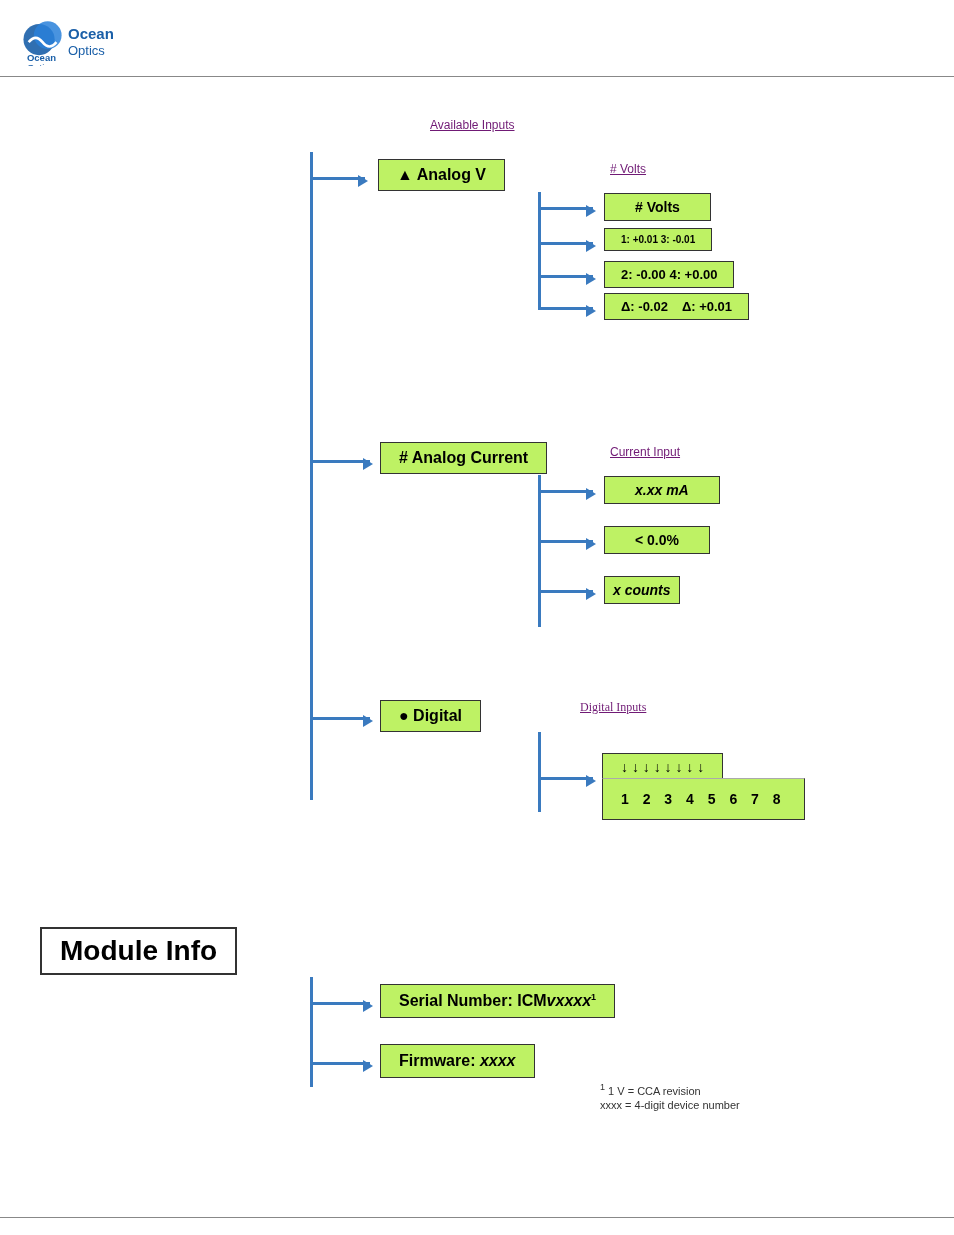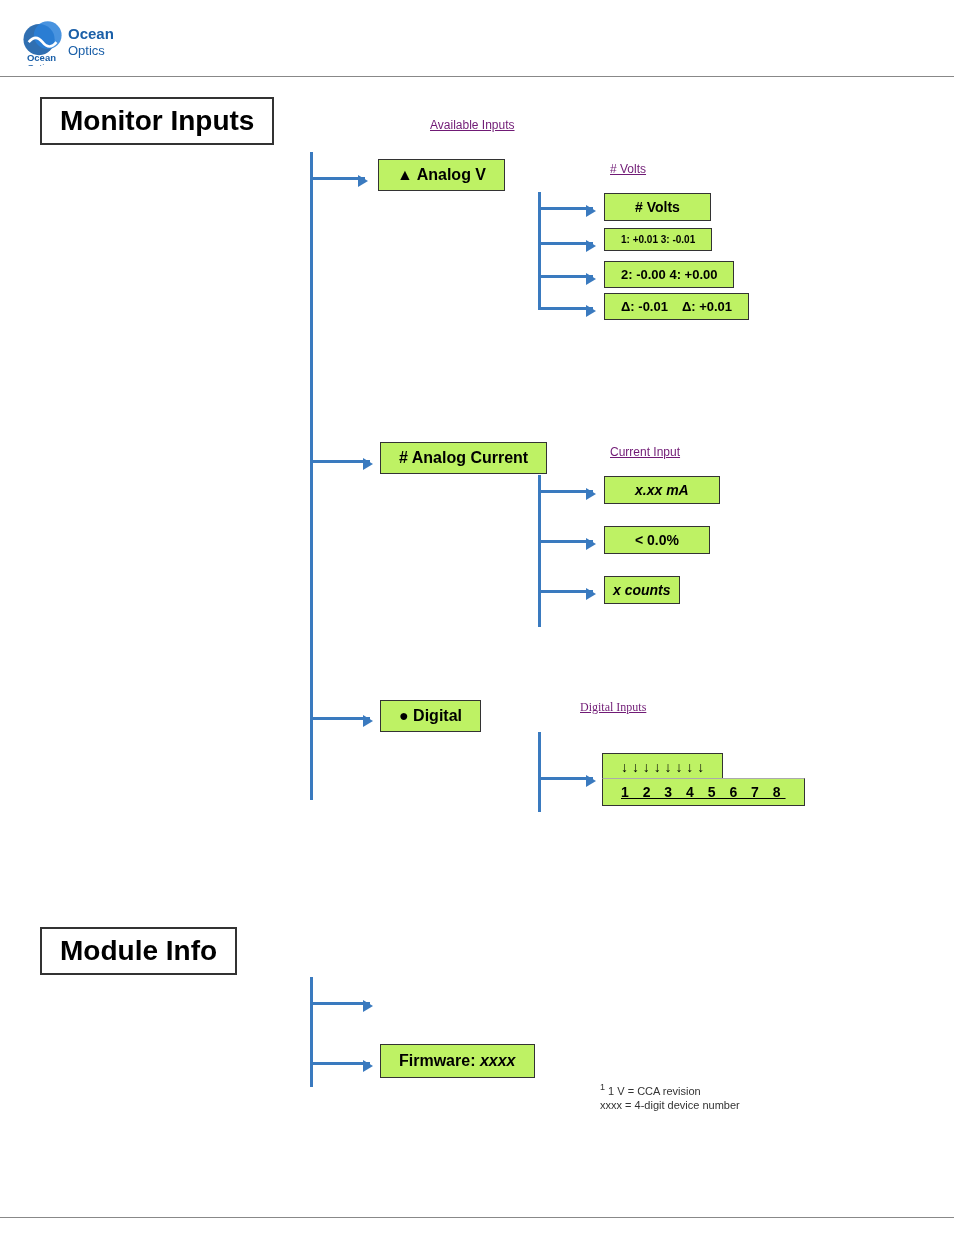--- a/index.html
+++ b/index.html
@@ -119,23 +119,20 @@
       <span style="font-size:13px;color:#1a5fa8;line-height:1.2;">Optics</span>
     </div>
   </div>
 </div>
 
 <div class="main-content">
 
   <div class="section">
     <div style="position:relative; width:820px; height:790px;">
 
-      <div style="position:absolute; top:0; left:0;">
-        <div class="title-box">Monitor Inputs</div>
-      </div>
 
       <div style="position:absolute; top:18px; left:390px;">
         <span class="label-text">Available Inputs</span>
       </div>
 
       <div style="position:absolute; top:55px; left:270px; width:3px; height:648px; background:#3a7abf;"></div>
 
       <div style="position:absolute; top:80px; left:270px; height:3px; width:55px; background:#3a7abf;"></div>
 
       <div style="position:absolute; top:74px; left:318px;">
@@ -183,21 +180,21 @@
           <span>2: -0.00   4: +0.00</span>
         </div>
       </div>
 
       <div style="position:absolute; top:210px; left:498px; height:3px; width:55px; background:#3a7abf;"></div>
       <div style="position:absolute; top:204px; left:546px;">
         <div class="arrow-right"></div>
       </div>
       <div style="position:absolute; top:196px; left:564px;">
         <div class="node-box" style="font-size:13px;padding:5px 16px;">
-          <span style="font-weight:bold;">Δ: <b>-0.01</b> &nbsp;&nbsp; Δ: <b>+0.01</b></span>
+          <span style="font-weight:bold;">Δ: <b>-0.02</b> &nbsp;&nbsp; Δ: <b>+0.01</b></span>
         </div>
       </div>
 
       <div style="position:absolute; top:363px; left:270px; height:3px; width:60px; background:#3a7abf;"></div>
       <div style="position:absolute; top:357px; left:323px;">
         <div class="arrow-right"></div>
       </div>
 
       <div style="position:absolute; top:345px; left:340px;">
         <div class="node-box large">
@@ -260,40 +257,45 @@
 
       <div style="position:absolute; top:680px; left:498px; height:3px; width:55px; background:#3a7abf;"></div>
       <div style="position:absolute; top:674px; left:546px;">
         <div class="arrow-right"></div>
       </div>
 
       <div style="position:absolute; top:656px; left:562px;">
         <div class="node-box" style="font-size:14px;padding:5px 18px;border-bottom:none;">
           <span>↓ ↓ ↓ ↓ ↓ ↓ ↓ ↓</span>
         </div>
-        <div class="node-box" style="font-size:14px;padding:5px 18px;border-top:1px solid #aaa;margin-top:-2px;text-decoration:underline;">
+        <div class="node-box" style="font-size:14px;padding:12px 18px;border-top:1px solid #aaa;margin-top:-2px;">
           <span style="letter-spacing:5px;">1  2  3  4  5  6  7  8</span>
         </div>
       </div>
 
     </div>
   </div>
 
   <div class="section">
     <div style="position:relative; width:820px; height:230px;">
 
       <div style="position:absolute; top:0; left:0;">
         <div class="title-box">Module Info</div>
       </div>
 
       <div style="position:absolute; top:50px; left:270px; width:3px; height:110px; background:#3a7abf;"></div>
 
       <div style="position:absolute; top:75px; left:270px; height:3px; width:60px; background:#3a7abf;"></div>
       <div style="position:absolute; top:69px; left:323px;">
         <div class="arrow-right"></div>
+      </div>
+      <div style="position:absolute; top:57px; left:340px;">
+        <div class="node-box" style="font-size:16px;padding:7px 18px;">
+          <span>Serial Number: ICM</span><span class="italic-text">vxxxx</span><sup>1</sup>
+        </div>
       </div>
 
       <div style="position:absolute; top:135px; left:270px; height:3px; width:60px; background:#3a7abf;"></div>
       <div style="position:absolute; top:129px; left:323px;">
         <div class="arrow-right"></div>
       </div>
       <div style="position:absolute; top:117px; left:340px;">
         <div class="node-box" style="font-size:16px;padding:7px 18px;">
           <span>Firmware: </span><span class="italic-text">xxxx</span>
         </div>

